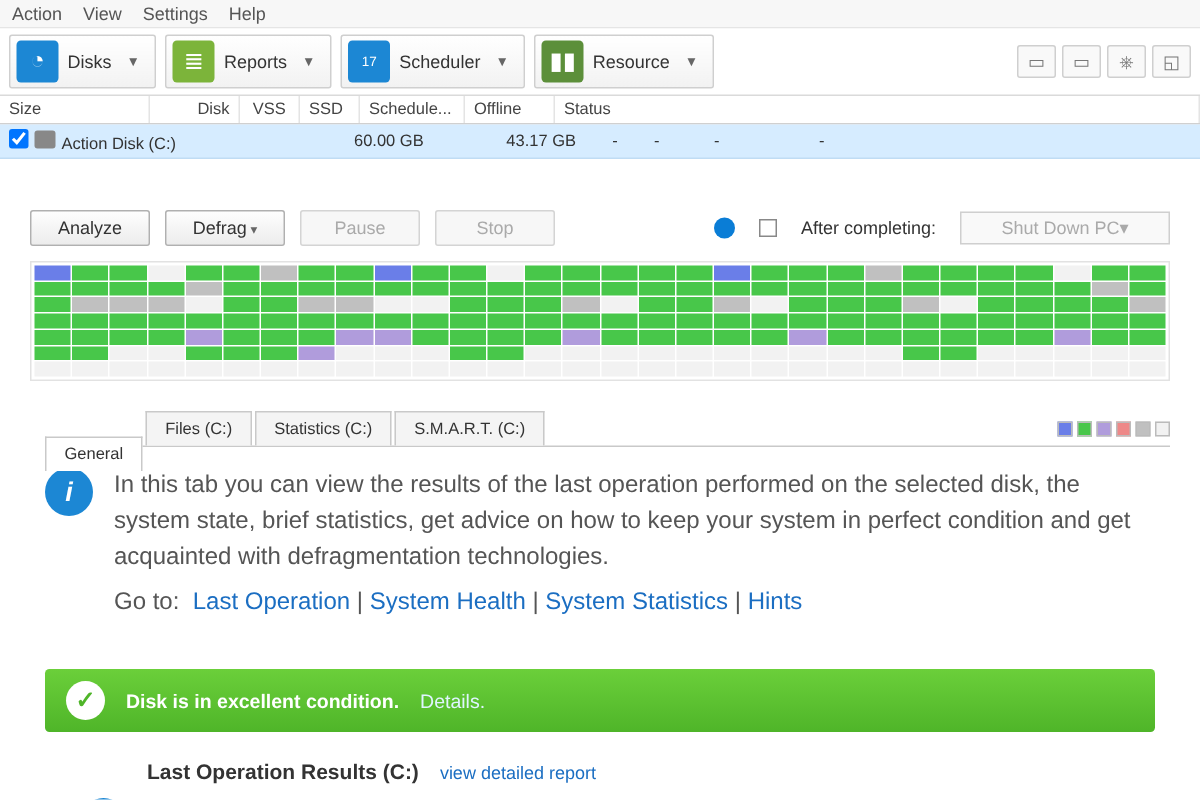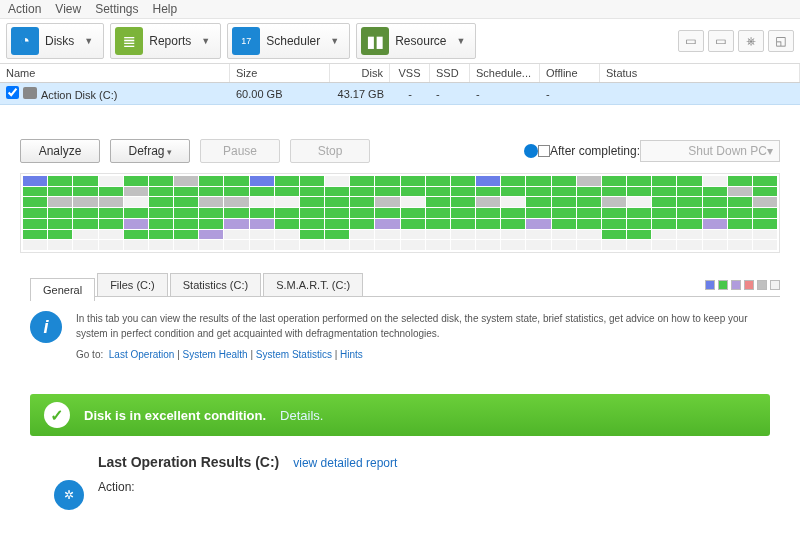--- a/index.html
+++ b/index.html
@@ -26,34 +26,34 @@
 .disk-ico { width: 14px; height: 12px; background: #888; display: inline-block; border-radius: 2px; margin: 0 4px; }
 .status-dot { width: 10px; height: 10px; background: #5db12b; border-radius: 50%; display: inline-block; margin-right: 4px; vertical-align: middle; }
 .gap1 { height: 30px; }
 .actions { display: flex; align-items: center; gap: 10px; padding: 4px 20px; }
 .abtn { min-width: 80px; padding: 4px 12px; border: 1px solid #b0b0b0; background: linear-gradient(#fefefe,#ececec); border-radius: 2px; text-align: center; cursor: default; font-size: 12px; }
 .abtn.drop::after{content:" ▾";font-size:9px;color:#666}
 .abtn.dis { color: #aaa; border-color: #d4d4d4; background: #f7f7f7; }
 .ref-dot{width:14px;height:14px;background:#0a7dd6;border-radius:50%}
 .chk { width: 12px; height: 12px; border: 1px solid #888; display: inline-block; vertical-align: middle; }
 .after-lbl{font-size:12px;color:#333}
-.after-sel{min-width:140px;padding:3px 6px;border:1px solid #cfcfcf;background:#f9f9f9;color:#aaa;display:flex;justify-content:flex-end}
+.after-sel{min-width:140px;padding:3px 6px;border:1px solid #cfcfcf;background:#f9f9f9;color:#aaa;display:flex;justify-content:center}
 .clustermap { margin: 6px 20px; height: 80px; background: #fff; border: 1px solid #e2e2e2; display: flex; flex-direction: column; gap: 1px; padding: 2px; }
 .cm-row { flex: 1; display: flex; gap: 1px; }
 .cm-row span { flex: 1; }
 .cg{background:#48c74a}.cb{background:#6a7ee8}.cp{background:#b09cdc}.cw{background:#f2f2f2}.cgr{background:#c0c0c0}
 .tabstrip { display: flex; border-bottom: 1px solid #c9c9c9; margin: 20px 20px 0 30px; }
 .tab { padding: 5px 12px; border: 1px solid #c9c9c9; border-bottom: none; background: #f4f4f4; margin-right: 2px; font-size: 11px; cursor: default; }
-.tab.sel { background: #fff; position: relative; top: 5px; }
+.tab.sel { background: #fff; position: relative; top: 17px; }
 .legend { margin-left: auto; display: flex; gap: 3px; align-items: center; }
 .legend span { width: 10px; height: 10px; border: 1px solid #bbb; }
 .tabbody { padding: 14px 30px; }
 .inforow { display: flex; gap: 14px; }
 .info-ico { width: 32px; height: 32px; background: #1c87d4; border-radius: 50%; display: flex; align-items: center; justify-content: center; color: #fff; font-style: italic; font-weight: bold; font-size: 18px; flex-shrink: 0; }
-.infotext { font-size: 10px; color: #555; line-height: 1.5; }
+.infotext { font-size: 16px; color: #555; line-height: 1.5; }
 .linkrow { margin-top: 6px; }
 .linkrow a { color: #1b6ec2; text-decoration: none; }
 .healthbar { margin: 18px 30px; background: linear-gradient(#6bcf3a,#4fb529); color: #fff; padding: 8px 14px; border-radius: 3px; display: flex; align-items: center; gap: 14px; font-size: 13px; font-weight: 600; }
 .healthbar .chk-ico { width: 26px; height: 26px; background: #fff; border-radius: 50%; display: flex; align-items: center; justify-content: center; color: #4fb529; font-size: 16px; }
 .healthbar .det { color: #dff5ff; font-weight: normal; }
 .lastop { padding: 0 30px 0 98px; position: relative; }
 .lastop h3 { font-size: 14px; font-weight: 600; margin-bottom: 10px; }
 .lastop .vdr { color: #1b6ec2; font-weight: normal; font-size: 12px; margin-left: 14px; }
 .gear-ico { position: absolute; left: 54px; top: 26px; width: 30px; height: 30px; background: #1c87d4; border-radius: 50%; display: flex; align-items: center; justify-content: center; color: #fff; }
 .kv { display: flex; margin-bottom: 6px; font-size: 12px; }
@@ -93,21 +93,20 @@
     </div>
   <div class="tool-right">
     <div class="mini-btn">▭</div>
     <div class="mini-btn">▭</div>
     <div class="mini-btn">⎈</div>
     <div class="mini-btn">◱</div>
   </div>
 </div>
 
 <div class="grid-head">
-  <div class="gh c-name">Name</div>
   <div class="gh c-size">Size</div>
   <div class="gh c-free">Disk</div>
   <div class="gh c-vss">VSS</div>
   <div class="gh c-ssd">SSD</div>
   <div class="gh c-sched">Schedule...</div>
   <div class="gh c-off">Offline</div>
   <div class="gh c-status">Status</div>
 </div>
 <div class="grid-row">
   <div class="gc c-name"><input type="checkbox" checked="" style=""><span class="disk-ico"></span><span>Action Disk (C:)</span></div>
@@ -119,21 +118,21 @@
   <div class="gc c-off">-</div>
 </div>
 
 <div class="gap1"></div>
 
 <div class="actions">
   <div class="abtn">Analyze</div>
   <div class="abtn drop">Defrag</div>
   <div class="abtn dis">Pause</div>
   <div class="abtn dis">Stop</div>
-  <div style="margin-left:auto;display:flex;align-items:center;gap:0">
+  <div style="margin-left:auto;display:flex;align-items:center;gap:16px">
     <div class="ref-dot"></div>
     <span class="chk"></span>
     <span class="after-lbl">After completing:</span>
     <div class="after-sel">
         <span>Shut Down PC</span>
         <span>▾</span>
       </div>
   </div>
 </div>
 

